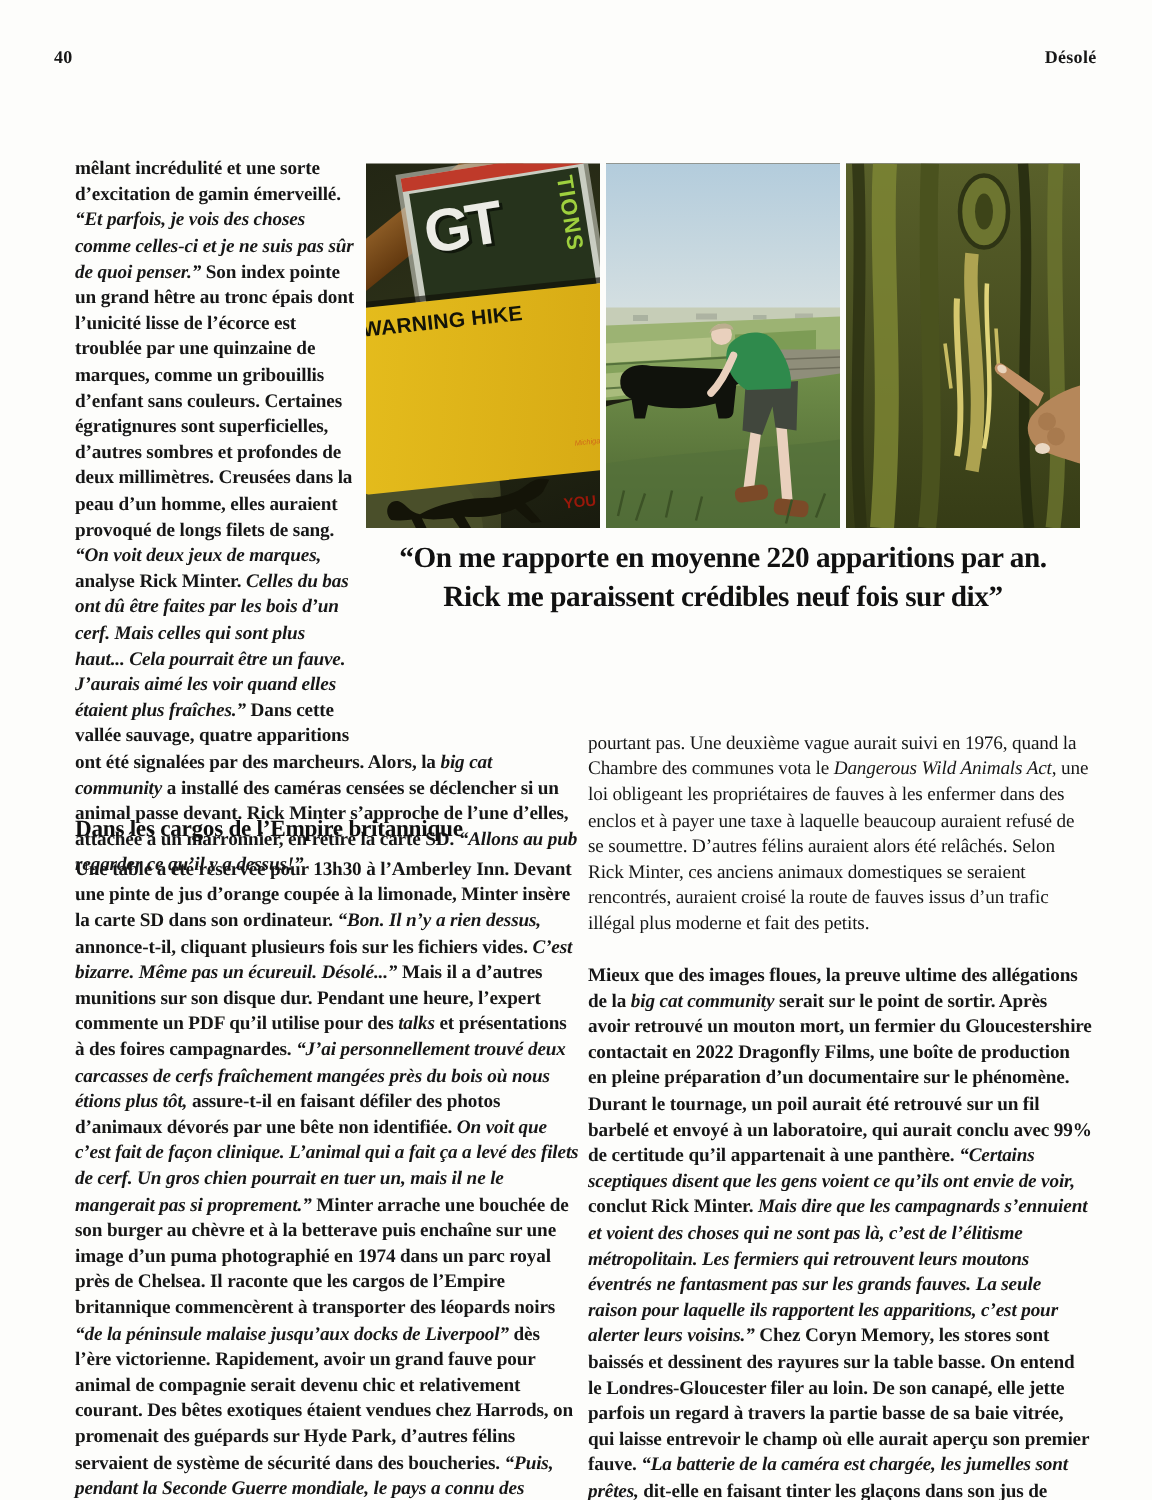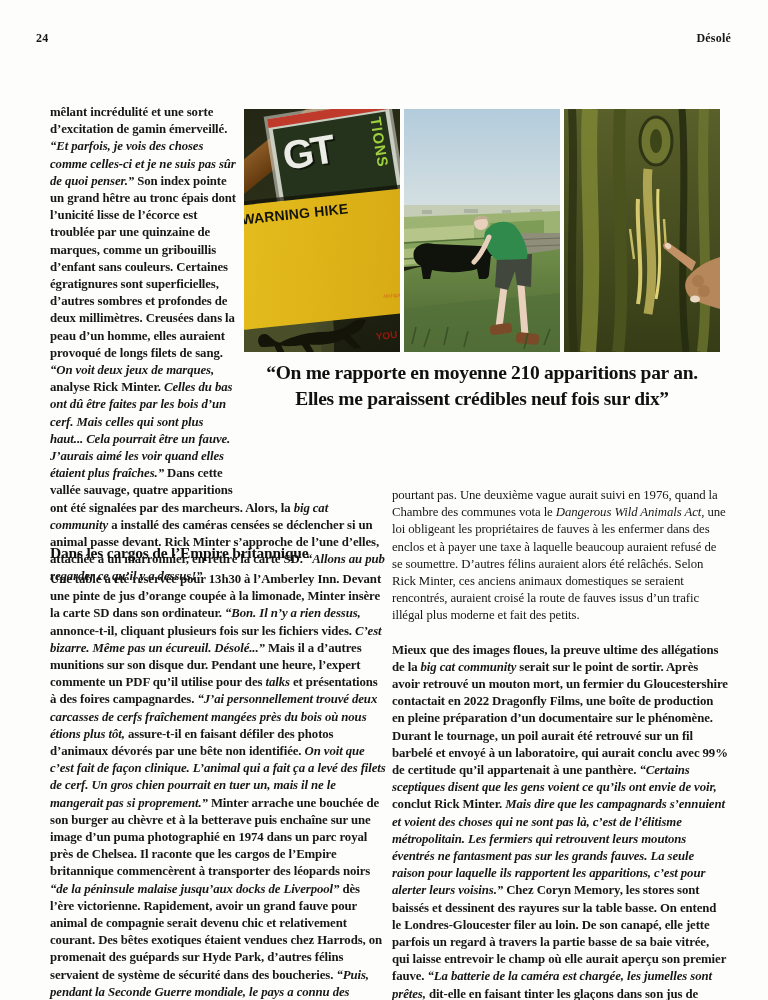--- a/index.html
+++ b/index.html
@@ -55,21 +55,21 @@
   .heading{position:absolute;left:50px;top:544px;font-family:Liberation Serif, serif;
         font-weight:700;font-size:15.5px;letter-spacing:-.2px;color:#101010;}
   .col-left{position:absolute;left:50px;top:571px;width:337px;}
   .col-right{position:absolute;left:392px;top:487px;width:336px;}
 </style>
 </head>
 <body>
 
 <div class="page">
 
-  <div class="folio left">24</div>
+  <div class="folio left">40</div>
   <div class="folio right">Désolé</div>
 
   <div class="intro bodytext">
     <div class="wrap-spacer"></div>
     <p><span>mêlant incrédulité et une sorte d’excitation de gamin émerveillé. </span><em>“Et parfois, je vois des choses comme celles-ci et je ne suis pas sûr de quoi penser.”</em><span> Son index pointe un grand hêtre au tronc épais dont l’unicité lisse de l’écorce est troublée par une quinzaine de marques, comme un gribouillis d’enfant sans couleurs. Certaines égratignures sont superficielles, d’autres sombres et profondes de deux millimètres. Creusées dans la peau d’un homme, elles auraient provoqué de longs filets de sang. </span><em>“On voit deux jeux de marques,</em><span> analyse Rick Minter. </span><em>Celles du bas ont dû être faites par les bois d’un cerf. Mais celles qui sont plus haut... Cela pourrait être un fauve. J’aurais aimé les voir quand elles étaient plus fraîches.”</em><span> Dans cette vallée sauvage, quatre apparitions ont été signalées par des marcheurs. Alors, la </span><em>big cat community</em><span> a installé des caméras censées se déclencher si un animal passe devant. Rick Minter s’approche de l’une d’elles, attachée à un marronnier, en retire la carte SD. </span><em>“Allons au pub regarder ce qu’il y a dessus!”</em></p>
   </div>
 
   <div class="photos">
 
     <figure class="photo p1" style="margin:0">
@@ -171,22 +171,22 @@
           <circle cx="134" cy="172" r="6" fill="#a87a4e"></circle>
           <circle cx="140" cy="182" r="6" fill="#a87a4e"></circle>
           <ellipse cx="131" cy="190" rx="5" ry="3.6" fill="#ead9c4"></ellipse>
         </g>
       </svg>
     </figure>
   </div>
 
   <div class="pullquote">
     <div class="q">
-      <span>“On me rapporte en moyenne 210 apparitions par an.</span><br>
-      <span>Elles me paraissent crédibles neuf fois sur dix”</span>
+      <span>“On me rapporte en moyenne 220 apparitions par an.</span><br>
+      <span>Rick me paraissent crédibles neuf fois sur dix”</span>
     </div>
   </div>
 
   <h2 class="heading" style="margin:0">Dans les cargos de l’Empire britannique</h2>
 
   <div class="col-left bodytext">
     <p><span>Une table a été réservée pour 13h30 à l’Amberley Inn. Devant une pinte de jus d’orange coupée à la limonade, Minter insère la carte SD dans son ordinateur. </span><em>“Bon. Il n’y a rien dessus,</em><span> annonce-t-il, cliquant plusieurs fois sur les fichiers vides. </span><em>C’est bizarre. Même pas un écureuil. Désolé...”</em><span> Mais il a d’autres munitions sur son disque dur. Pendant une heure, l’expert commente un PDF qu’il utilise pour des </span><em>talks</em><span> et présentations à des foires campagnardes. </span><em>“J’ai personnellement trouvé deux carcasses de cerfs fraîchement mangées près du bois où nous étions plus tôt,</em><span> assure-t-il en faisant défiler des photos d’animaux dévorés par une bête non identifiée. </span><em>On voit que c’est fait de façon clinique. L’animal qui a fait ça a levé des filets de cerf. Un gros chien pourrait en tuer un, mais il ne le mangerait pas si proprement.”</em><span> Minter arrache une bouchée de son burger au chèvre et à la betterave puis enchaîne sur une image d’un puma photographié en 1974 dans un parc royal près de Chelsea. Il raconte que les cargos de l’Empire britannique commencèrent à transporter des léopards noirs </span><em>“de la péninsule malaise jusqu’aux docks de Liverpool”</em><span> dès l’ère victorienne. Rapidement, avoir un grand fauve pour animal de compagnie serait devenu chic et relativement courant. Des bêtes exotiques étaient vendues chez Harrods, on promenait des guépards sur Hyde Park, d’autres félins servaient de système de sécurité dans des boucheries. </span><em>“Puis, pendant la Seconde Guerre mondiale, le pays a connu des pénuries de viande. C’est devenu compliqué de maintenir une collection de carnivores en vie chez soi.”</em><span> Des fauves auraient alors été rendus à une nature à laquelle ils n’appartenaient</span></p>
   </div>
 
   <div class="col-right bodytext">

